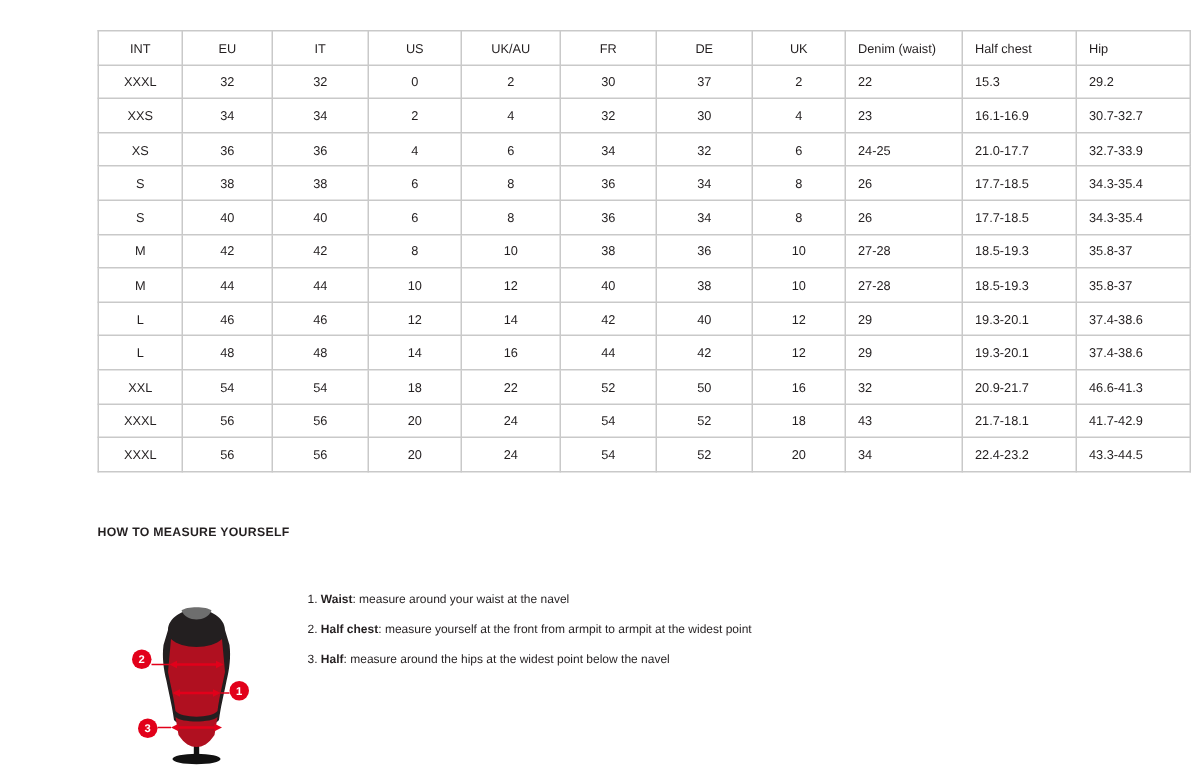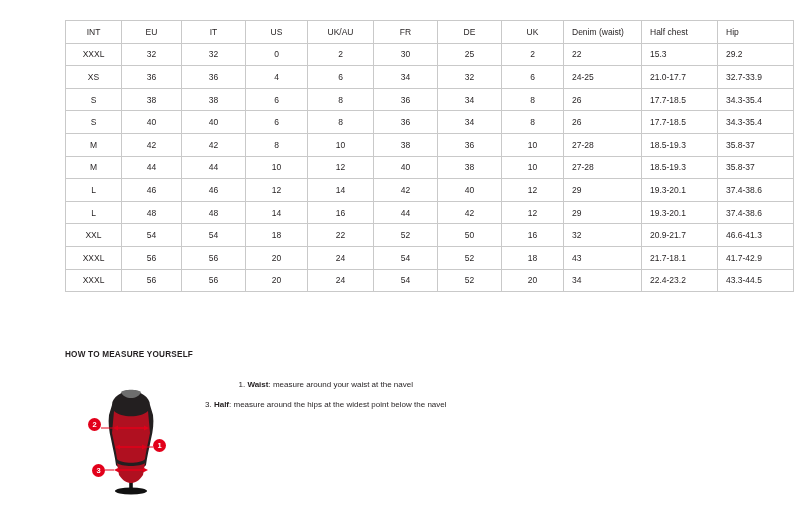--- a/index.html
+++ b/index.html
@@ -67,36 +67,35 @@
     position: absolute;
     left: 65px;
     top: 350px;
     width: 680px;
   }
   .measure-title {
     font-size: 8.2px;
     font-weight: bold;
     letter-spacing: 0.2px;
     color: #231f20;
-    margin-bottom: 12px;
+    margin-bottom: 27px;
   }
   .measure-body {
     display: flex;
     align-items: flex-start;
   }
   .figure-area {
     position: relative;
     width: 120px;
     height: 125px;
     flex: 0 0 120px;
   }
   .notes {
     margin-left: 20px;
     padding-top: 10px;
-    text-align: center;
   }
   .note {
     font-size: 8px;
     color: #231f20;
     margin-bottom: 11px;
     line-height: 1.1;
   }
   .note b { font-weight: bold; }
 
   
@@ -154,25 +153,38 @@
           </tr>
       </thead>
       <tbody id="body-rows">
           <tr>
             <td>XXXL</td>
             <td>32</td>
             <td>32</td>
             <td>0</td>
             <td>2</td>
             <td>30</td>
-            <td>25</td>
+            <td>37</td>
             <td>2</td>
             <td class="left-align">22</td>
             <td class="left-align">15.3</td>
             <td class="left-align">29.2</td>
+          </tr>
+          <tr>
+            <td>XXS</td>
+            <td>34</td>
+            <td>34</td>
+            <td>2</td>
+            <td>4</td>
+            <td>32</td>
+            <td>30</td>
+            <td>4</td>
+            <td class="left-align">23</td>
+            <td class="left-align">16.1-16.9</td>
+            <td class="left-align">30.7-32.7</td>
           </tr>
           <tr>
             <td>XS</td>
             <td>36</td>
             <td>36</td>
             <td>4</td>
             <td>6</td>
             <td>34</td>
             <td>32</td>
             <td>6</td>
@@ -348,19 +360,20 @@
           <line x1="40" y1="99" x2="49" y2="99" stroke="#e2001a" stroke-width="1"></line>
           <line x1="82" y1="76" x2="88" y2="76" stroke="#e2001a" stroke-width="1"></line>
         </svg>
         <div class="badge badge-1">1</div>
         <div class="badge badge-2">2</div>
         <div class="badge badge-3">3</div>
       </div>
 
       <div class="notes" id="notes-list">
           <div class="note"><span>1. </span><b>Waist</b><span>: measure around your waist at the navel</span></div>
+          <div class="note"><span>2. </span><b>Half chest</b><span>: measure yourself at the front from armpit to armpit at the widest point</span></div>
           <div class="note"><span>3. </span><b>Half</b><span>: measure around the hips at the widest point below the navel</span></div>
         </div>
 
     </div>
   </div>
 
 </div>
 
 </body></html>

